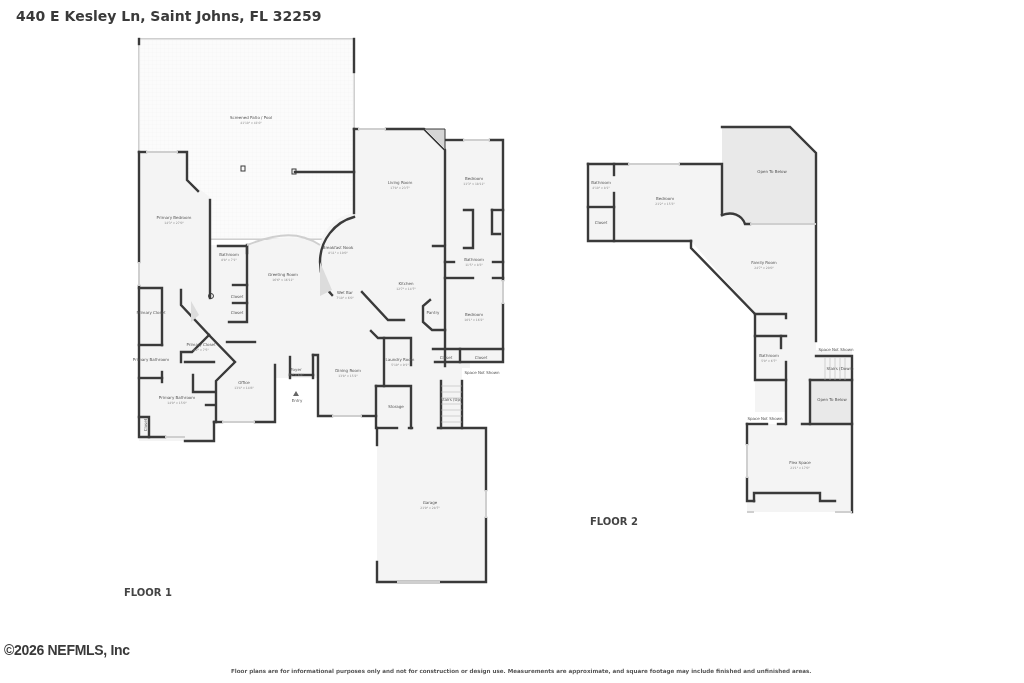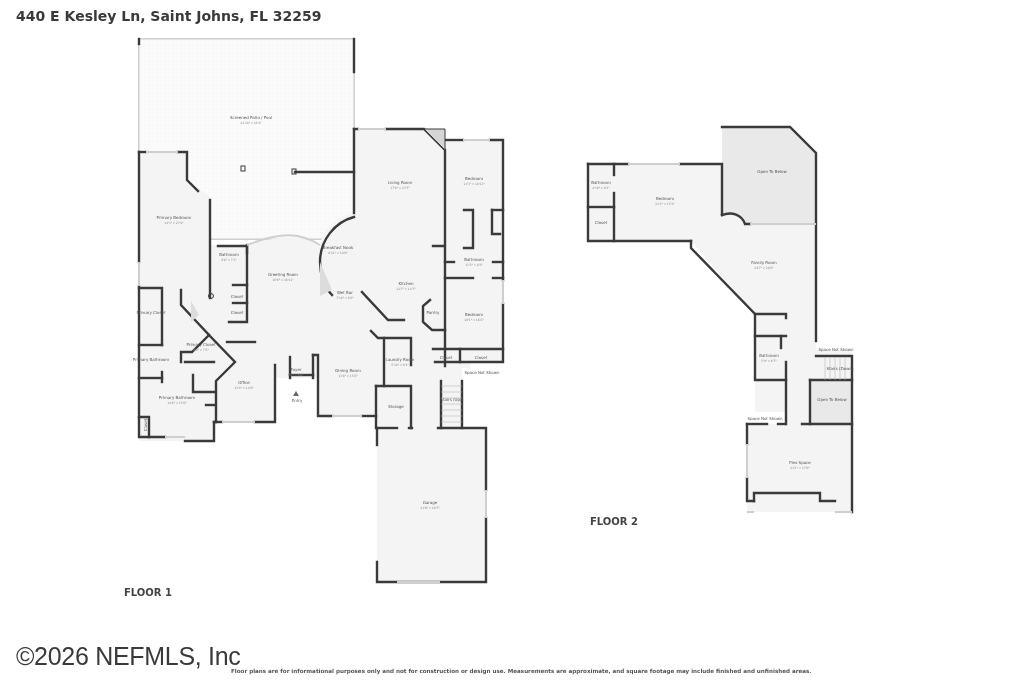--- a/index.html
+++ b/index.html
@@ -1,19 +1,19 @@
 <!DOCTYPE html>
 <html><head>
 <meta charset="utf-8">
 <style>
   html, body { margin:0; padding:0; background:#ffffff; }
   body { width:1024px; height:683px; position:relative; overflow:hidden; font-family:"DejaVu Sans", sans-serif; color:#333; }
   .title { position:absolute; left:16px; top:8px; font-size:14px; font-weight:bold; color:#3a3a3a; letter-spacing:0; }
   .floor-label { position:absolute; font-size:10px; font-weight:bold; color:#444; }
-  .copyright { position:absolute; left:16px; top:642px; font-family:"Liberation Sans", sans-serif; font-size:25px; color:#3a3a3a; letter-spacing:-0.3px; }
+  .copyright { position:absolute; left:4px; top:642px; font-family:"Liberation Sans", sans-serif; font-size:14px; color:#3a3a3a; letter-spacing:-0.3px;font-weight:bold; }
   .disclaimer { position:absolute; left:231px; top:668px; font-size:5.6px; color:#555; font-weight:bold; white-space:nowrap; }
   svg.plan { position:absolute; left:0; top:0; width:1024px; height:683px; }
   .room-label { font-family:"DejaVu Sans", sans-serif; font-size:4px; fill:#555; text-anchor:middle; }
   .room-dim { font-family:"DejaVu Sans", sans-serif; font-size:3px; fill:#888; text-anchor:middle; }
 </style>
 </head>
 <body>
 
 <div class="title">440 E Kesley Ln, Saint Johns, FL 32259</div>
 

